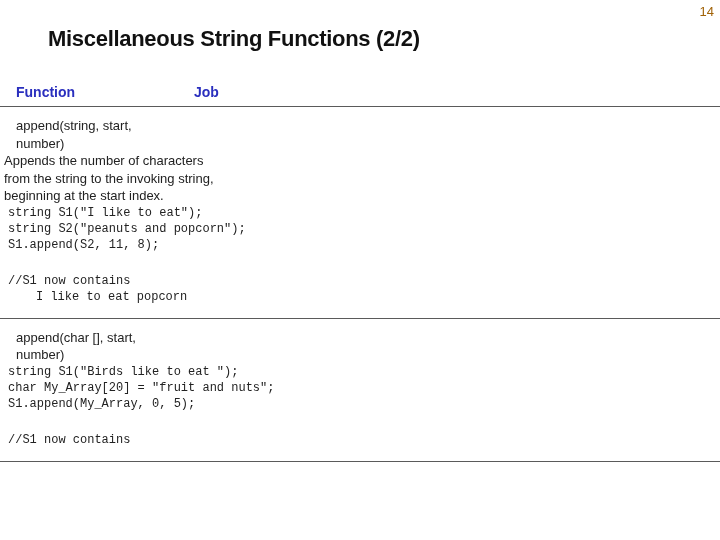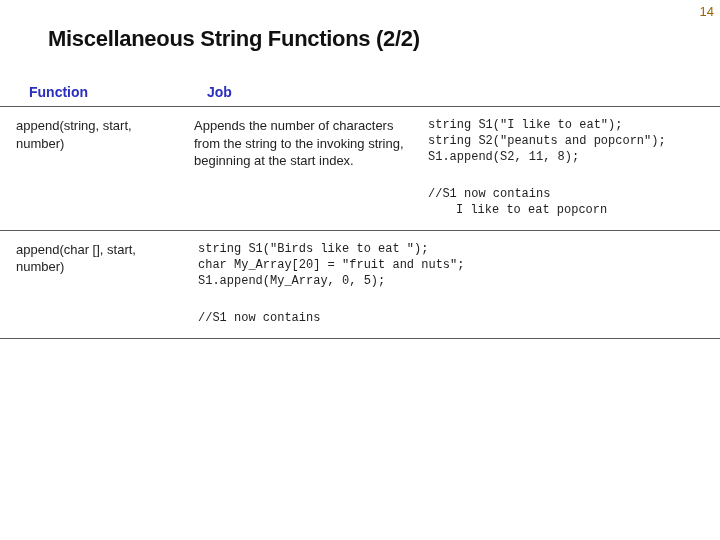--- a/index.html
+++ b/index.html
@@ -27,35 +27,36 @@
     letter-spacing: -0.3px;
   }
   .table-wrap {
     position: absolute;
     top: 80px;
     left: 0;
     width: 720px;
   }
   .hdr-row {
     display: flex;
-    padding: 4px 0 6px 13px;
+    padding: 4px 0 6px 0;
     border-bottom: 1px solid #5a5a5a;
   }
   .hdr {
     color: #2a2fbe;
     font-weight: 700;
     font-size: 14px;
   }
   .col-func { width: 190px; padding-left: 16px; }
   .col-job  { width: 230px; padding-left: 4px; }
   .col-ex   { width: 300px; padding-left: 8px; }
   .body-row {
     display: flex;
     padding: 10px 0 12px 0;
     border-bottom: 1px solid #5a5a5a;
+    flex-direction: column;
   }
   .body-row .cell {
     font-size: 13px;
     color: #222;
     line-height: 1.35;
   }
   .cell.func { width: 190px; padding-left: 16px; padding-right: 8px; }
   .cell.job  { width: 230px; padding-left: 4px; padding-right: 10px; }
   .cell.ex   { width: 300px; padding-left: 8px; }
   .code {

